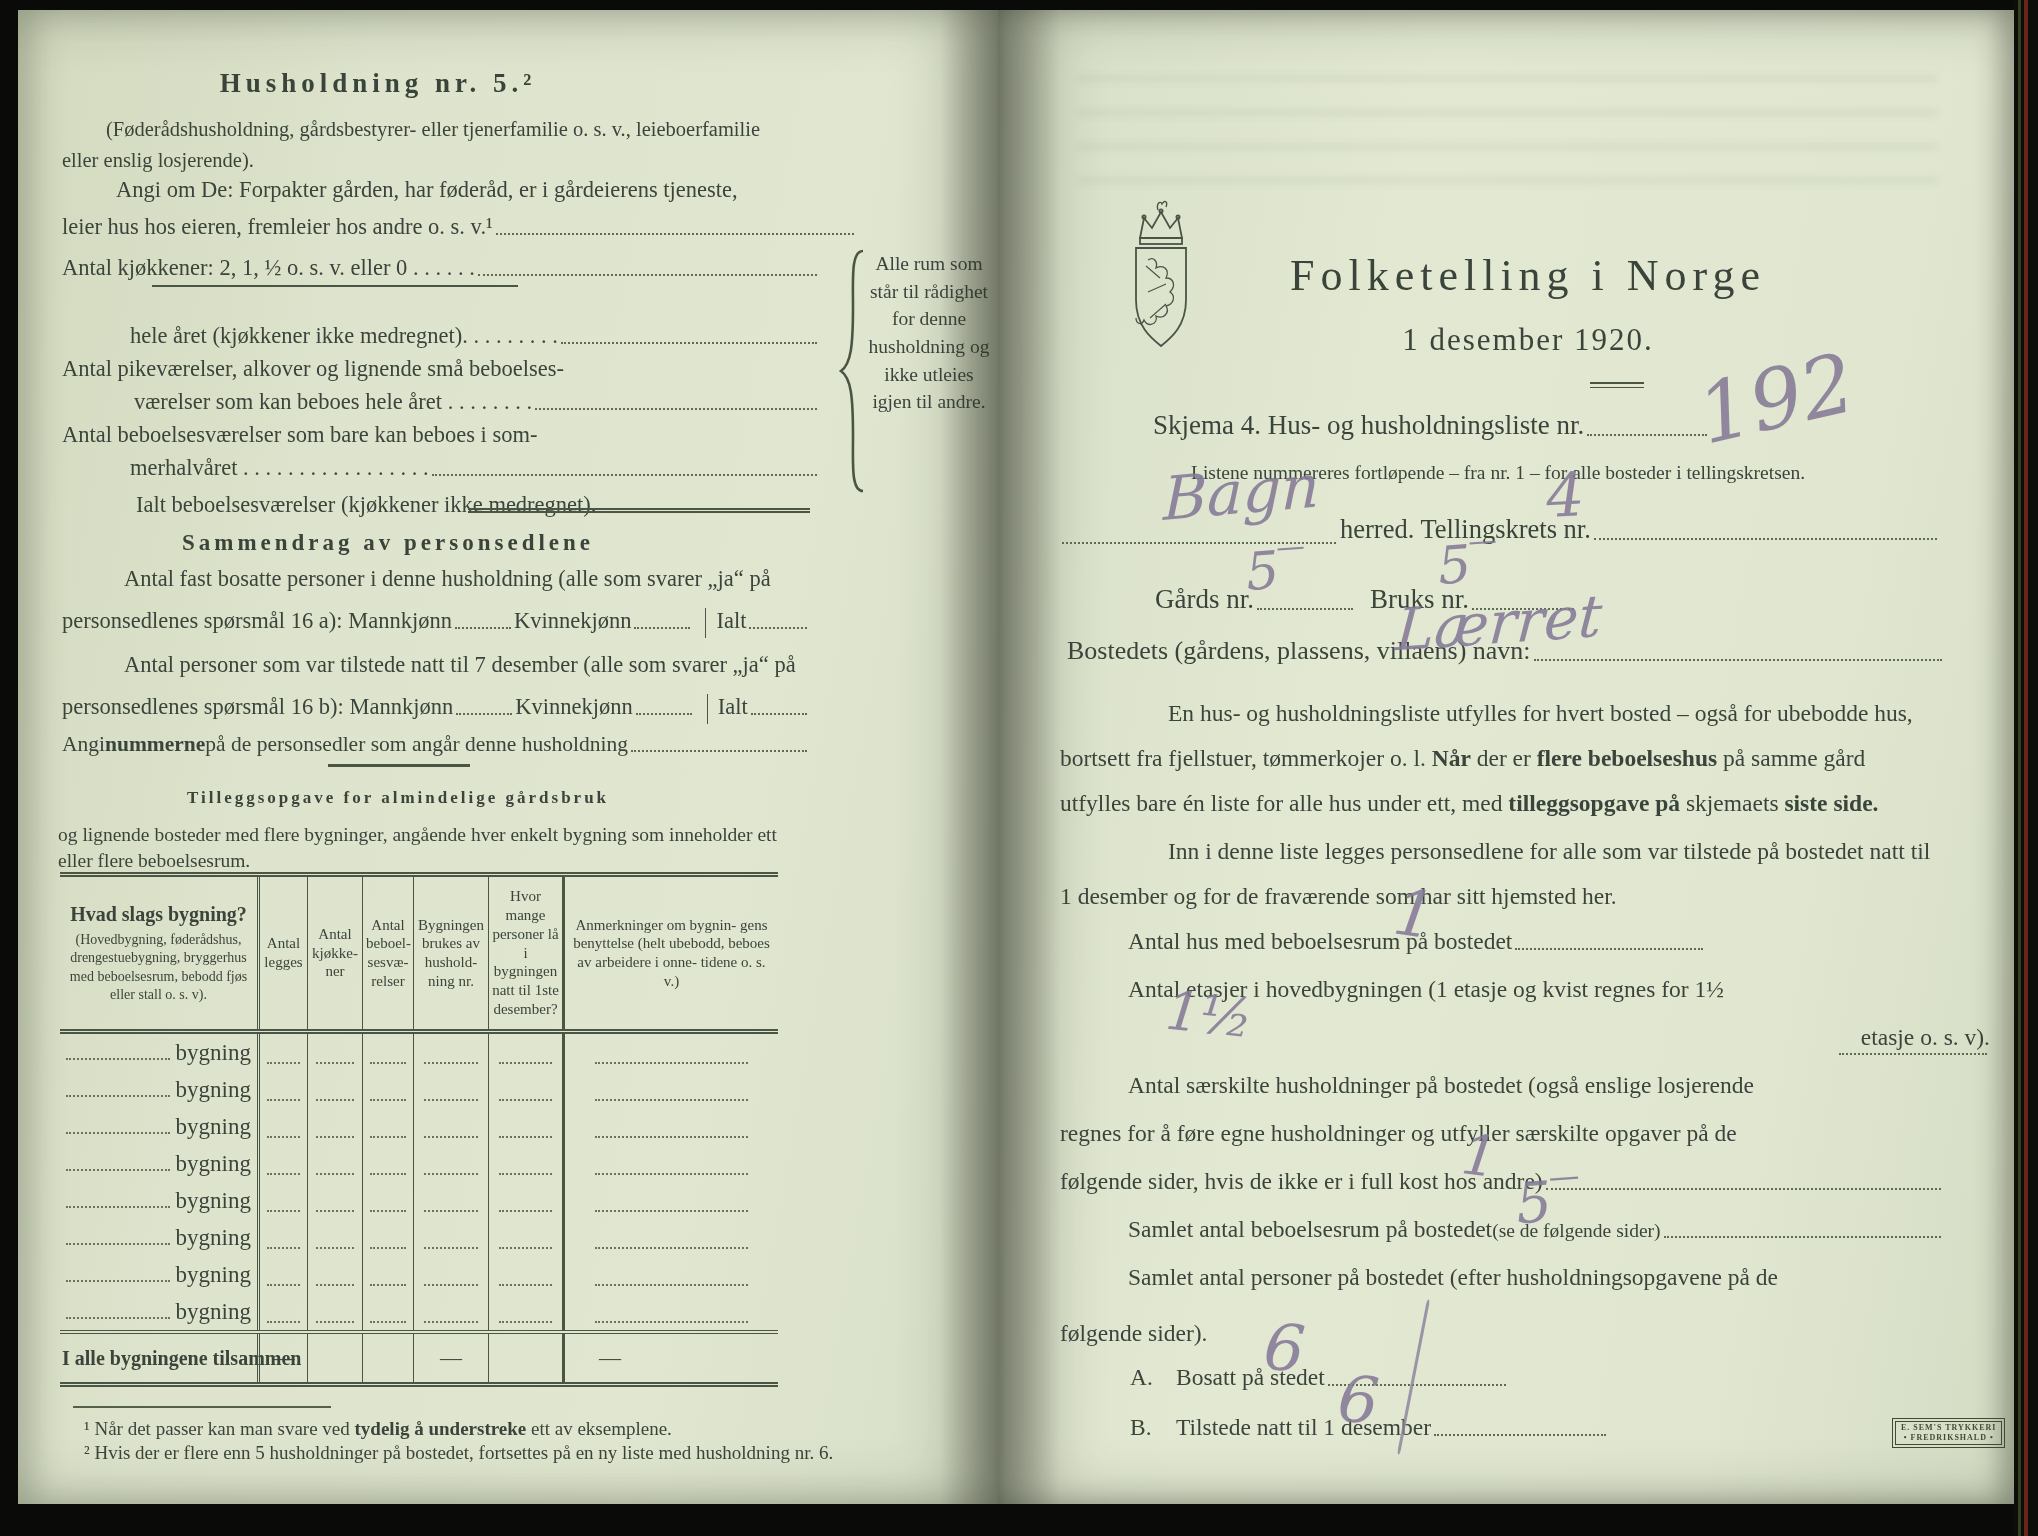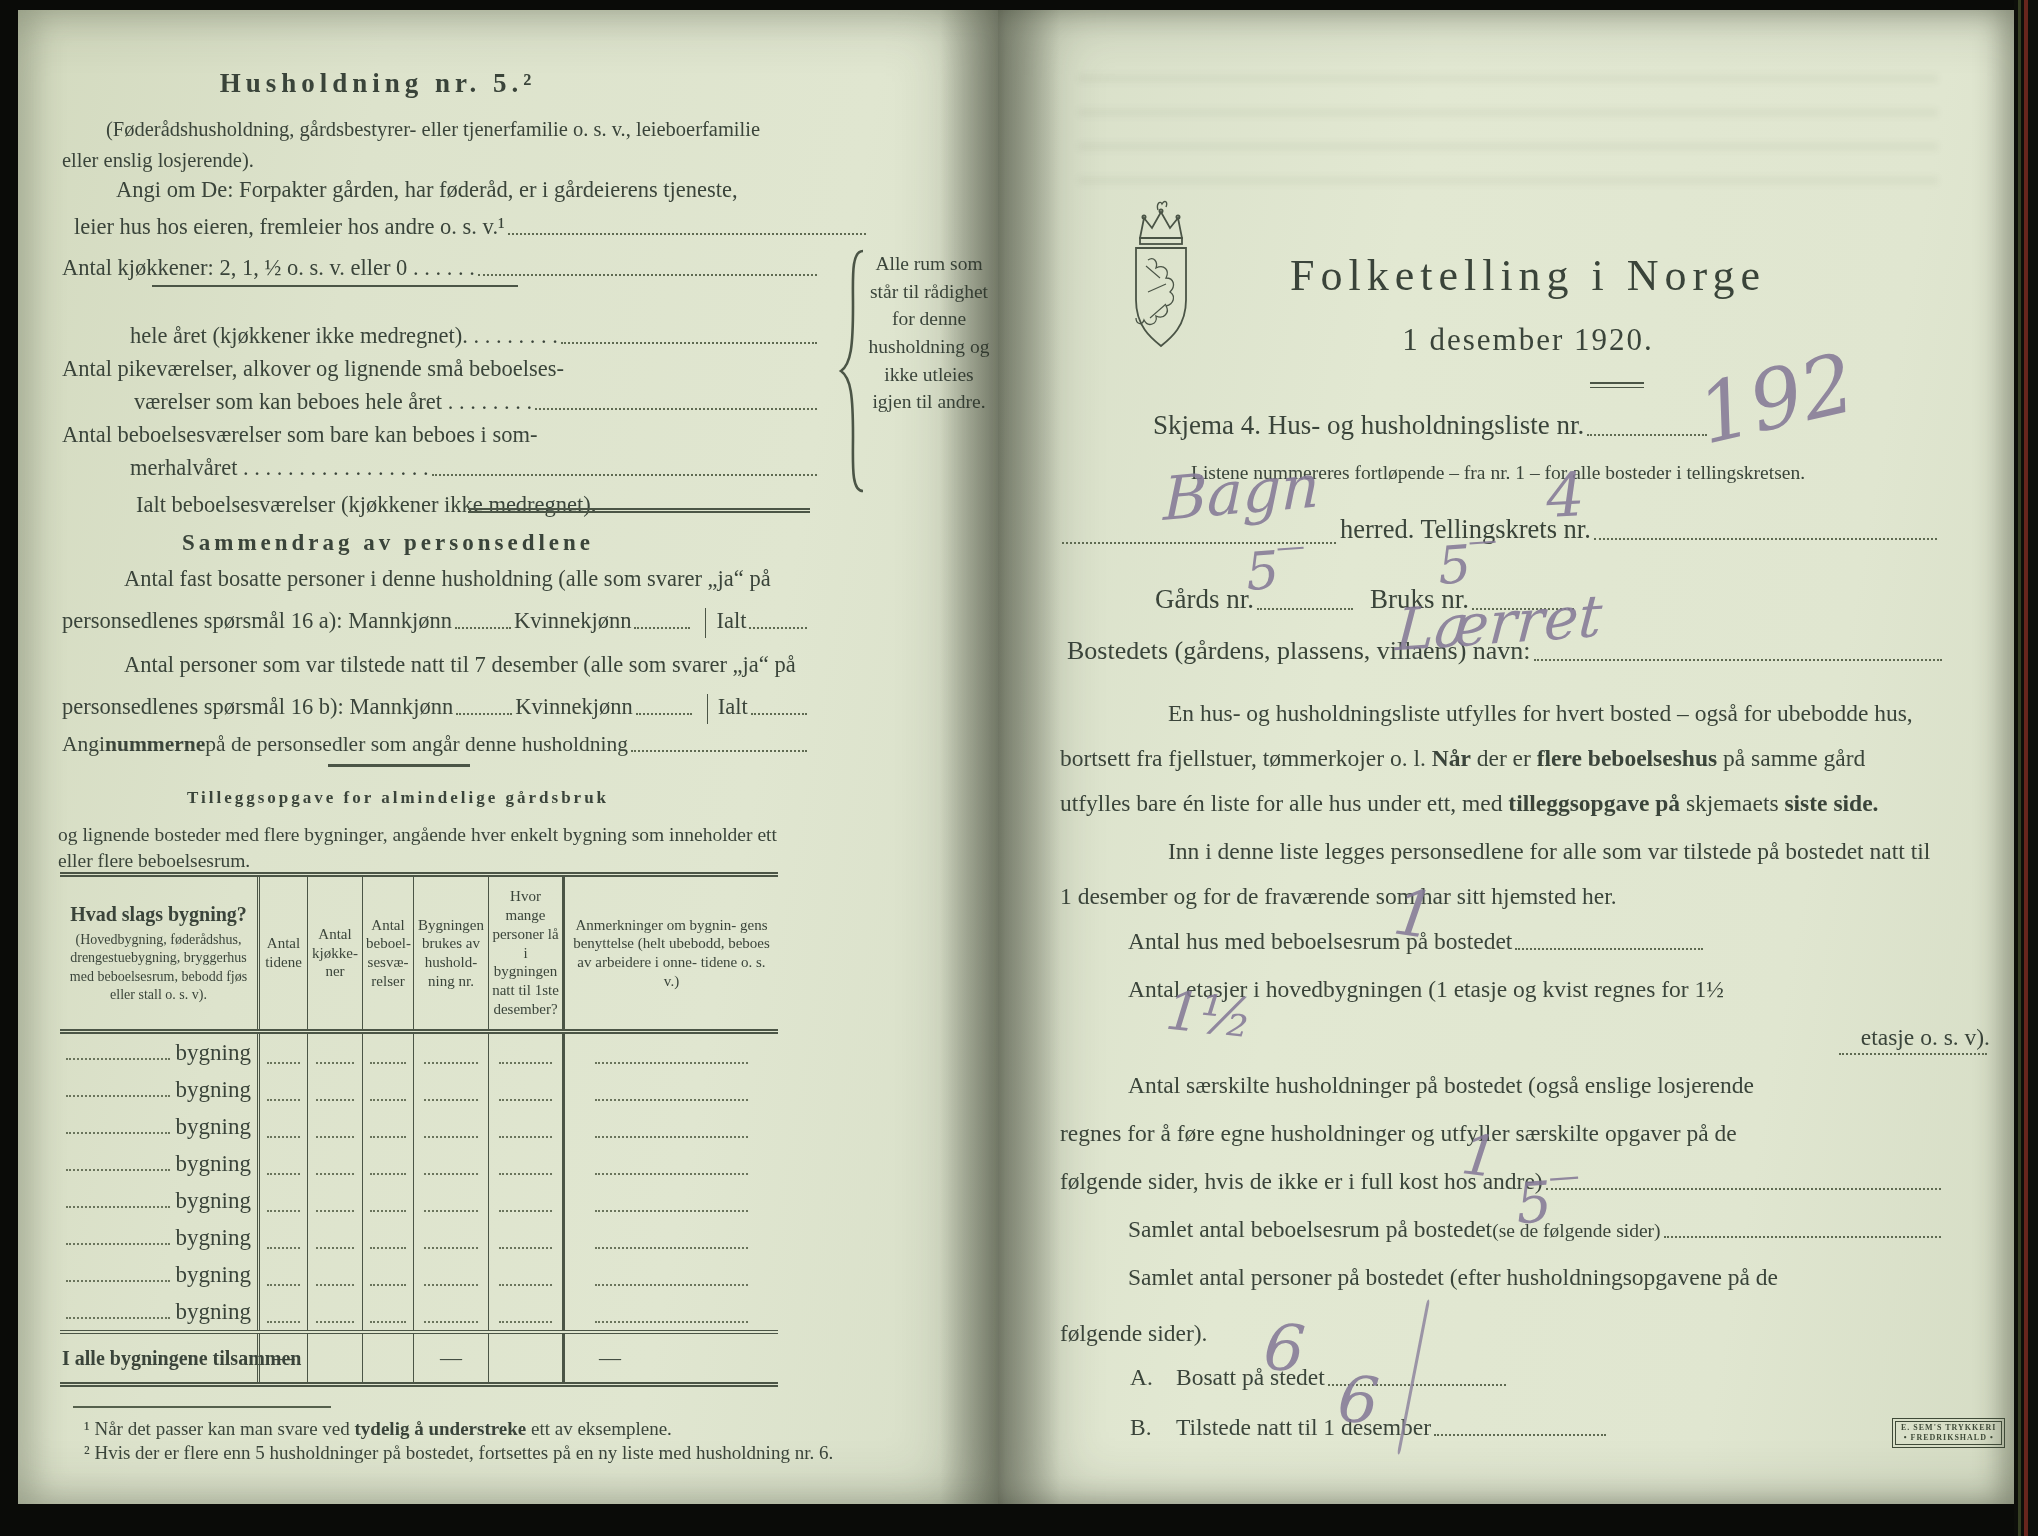--- a/index.html
+++ b/index.html
@@ -50,21 +50,21 @@
 
 <div id="scan">
 
   <div id="left-page" class="page">
 
     <div class="abs ctr" style="left:30px;top:58px;width:660px;font-size:27px;letter-spacing:5px;font-weight:bold;">Husholdning nr. 5.²</div>
 
     <div class="abs" style="left:44px;top:104px;width:712px;font-size:20.5px;line-height:1.5;text-indent:44px;">(Føderådshusholdning, gårdsbestyrer- eller tjenerfamilie o. s. v., leieboerfamilie eller enslig losjerende).</div>
 
     <div class="abs" style="left:44px;top:167px;width:795px;font-size:22.5px;text-indent:54px;white-space:nowrap;">Angi om De: Forpakter gården, har føderåd, er i gårdeierens tjeneste,</div>
-    <div class="abs row" style="left:44px;top:204px;width:795px;font-size:22.5px;margin-left:12px;">
+    <div class="abs row" style="left:44px;top:204px;width:795px;font-size:22.5px;">
       <span>leier hus hos eieren, fremleier hos andre o. s. v.¹</span>
       <span class="df" style="flex:1;"></span>
     </div>
 
     <div class="abs row" style="left:44px;top:245px;width:758px;font-size:22.5px;">
       <span>Antal kjøkkener: 2, 1, ½ o. s. v. eller 0 . . . . . .</span>
       <span class="df" style="flex:1;"></span>
     </div>
     <div class="abs sl" style="left:134px;top:247px;width:366px;height:28px;"></div>
     <div class="abs" style="left:44px;top:346px;width:758px;font-size:22.5px;white-space:nowrap;">Antal pikeværelser, alkover og lignende små beboelses-</div>
@@ -128,21 +128,21 @@
 
     <div class="abs ctr" style="left:10px;top:778px;width:740px;font-size:17px;font-weight:bold;letter-spacing:3px;">Tilleggsopgave for almindelige gårdsbruk</div>
     <div class="abs" style="left:40px;top:812px;width:732px;font-size:19.5px;line-height:1.35;">og lignende bosteder med flere bygninger, angående hver enkelt bygning som inneholder ett eller flere beboelsesrum.</div>
 
     <div id="bygg-table">
       <div class="thead">
         <div class="hc first">
           <div class="b" style="font-size:20px;margin-bottom:4px;">Hvad slags bygning?</div>
           <div style="font-size:14px;line-height:1.3;">(Hovedbygning, føderådshus, drengestuebygning, bryggerhus med beboelsesrum, bebodd fjøs eller stall o. s. v).</div>
         </div>
-        <div class="hc dbl-l">Antal tidene</div>
+        <div class="hc dbl-l">Antal legges</div>
         <div class="hc">Antal kjøkke- ner</div>
         <div class="hc">Antal beboel- sesvæ- relser</div>
         <div class="hc">Bygningen brukes av hushold- ning nr.</div>
         <div class="hc">Hvor mange personer lå i bygningen natt til 1ste desember?</div>
         <div class="hc hvy-l">Anmerkninger om bygnin- gens benyttelse (helt ubebodd, beboes av arbeidere i onne- tidene o. s. v.)</div>
       </div>
 
       <div class="tbody-row">
         <div class="bc first">
             <span class="byg-lead"></span>

